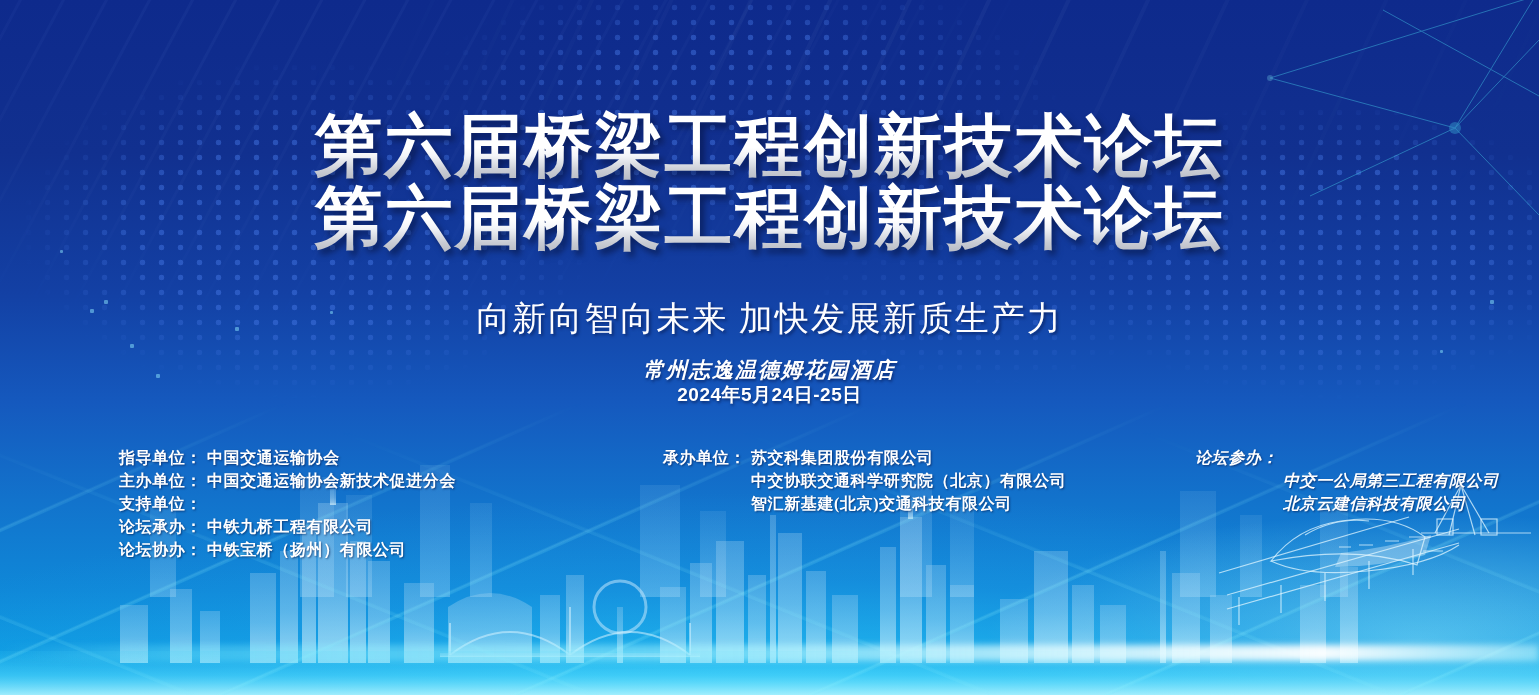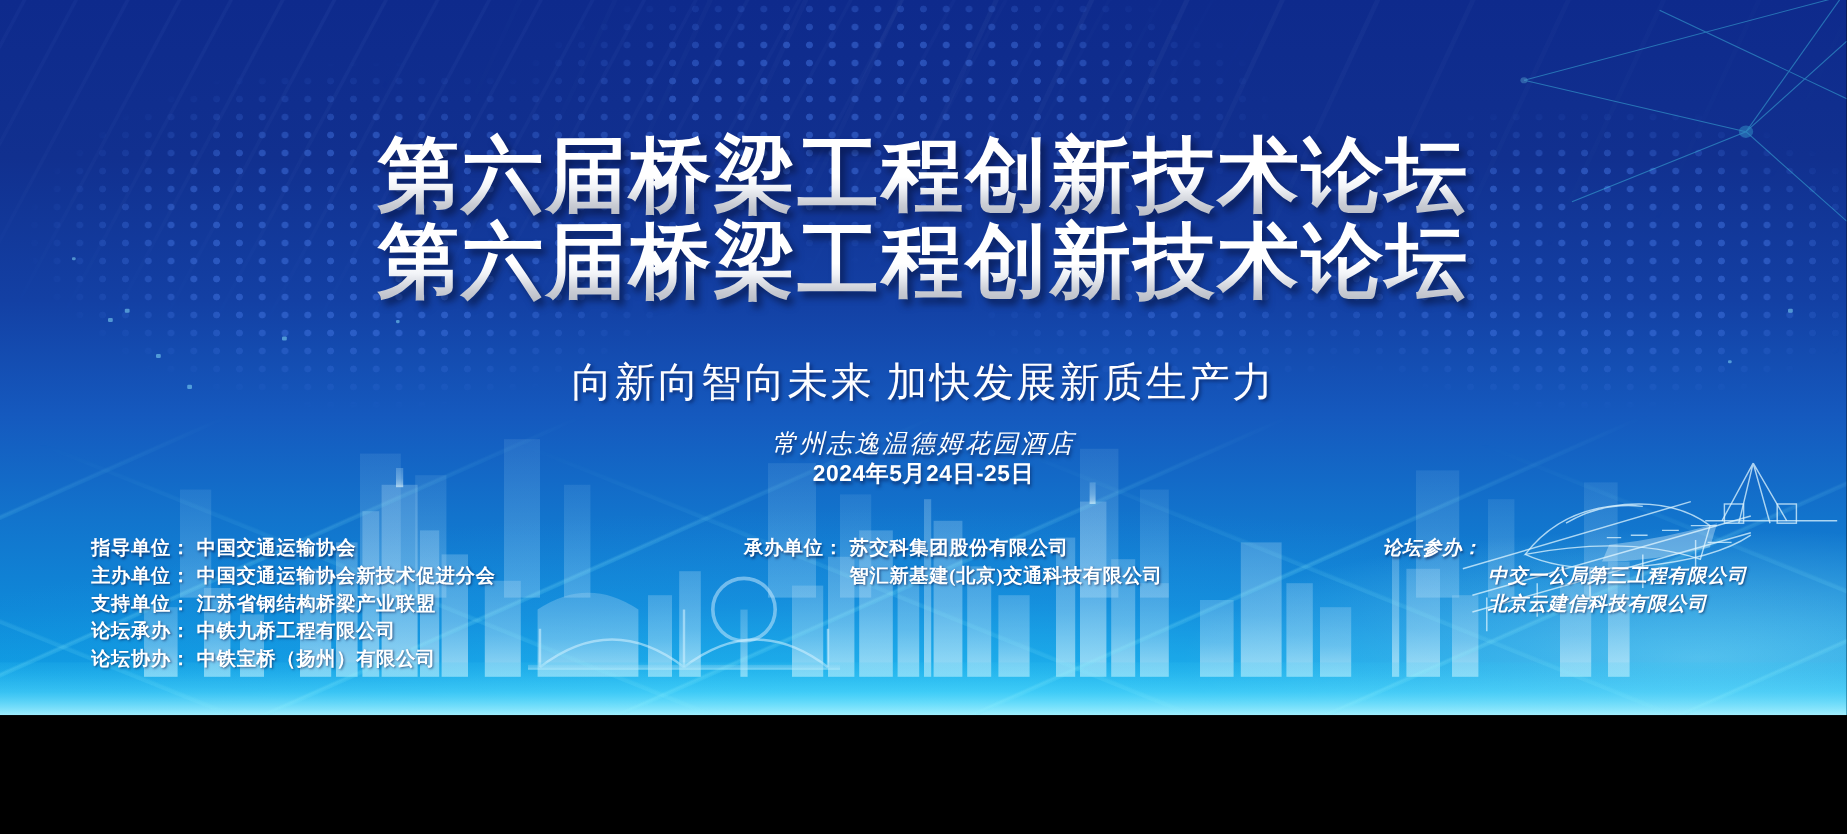--- a/index.html
+++ b/index.html
@@ -1,20 +1,20 @@
 <!DOCTYPE html>
 <html><head>
 <meta charset="utf-8">
 <style>
   html,body{margin:0;padding:0;background:#000;}
   body{font-family:"Liberation Sans","DejaVu Sans",sans-serif;}
 
   .banner{
     position:relative;
-    width:1539px;height:596px;
+    width:1539px;height:695px;
     overflow:hidden;
     background:linear-gradient(180deg,
         #0e2a8c 0%,
         #11308f 22%,
         #1340a4 42%,
         #1559be 58%,
         #1273cc 72%,
         #0f88d8 85%,
         #0e9ce2 94%,
         #18b6ee 100%);
@@ -140,21 +140,21 @@
     position:absolute;left:0;right:0;top:296px;text-align:center;z-index:6;
     font-family:"Liberation Serif","DejaVu Serif",serif;
     font-size:34px;letter-spacing:2px;color:#fdfdff;
     text-shadow:2px 2px 3px rgba(5,20,70,.55);
     white-space:nowrap;
   }
 
   .venue{
     position:absolute;left:0;right:0;top:356px;text-align:center;z-index:6;
     font-family:"Liberation Serif","DejaVu Serif",serif;
-    font-style:italic;font-weight:400;
+    font-style:italic;font-weight:700;
     font-size:21px;letter-spacing:2px;color:#ffffff;
     text-shadow:1px 2px 3px rgba(5,20,70,.6);
     white-space:nowrap;
   }
   .date{
     position:absolute;left:0;right:0;top:382px;text-align:center;z-index:6;
     font-family:"Liberation Sans","DejaVu Sans",sans-serif;
     font-weight:700;font-size:19px;letter-spacing:.5px;color:#ffffff;
     text-shadow:1px 2px 3px rgba(5,20,70,.6);
     white-space:nowrap;
@@ -164,21 +164,21 @@
   .org-col .row{
     display:flex;
     font-family:"Liberation Serif","DejaVu Serif",serif;
     font-weight:700;
     font-size:16px;
     line-height:23px;
     letter-spacing:.6px;
     text-shadow:1px 1px 2px rgba(5,20,70,.6);
     white-space:nowrap;
   }
-  .org-col .lbl{min-width:88px;display:inline-block;}
+  .org-col .lbl{min-width:88px;display:inline-block;margin-left:43px;}
   .col-left{left:76px;top:446px;}
   .col-mid{left:620px;top:446px;}
   .col-right{left:1152px;top:446px;font-style:italic;}
 </style>
 </head>
 <body>
 
 <div class="banner">
 
   <div class="layer streaks"></div>
@@ -346,39 +346,42 @@
     <div class="row">
       <span class="lbl">指导单位：</span>
       <span>中国交通运输协会</span>
     </div>
     <div class="row">
       <span class="lbl">主办单位：</span>
       <span>中国交通运输协会新技术促进分会</span>
     </div>
     <div class="row">
       <span class="lbl">支持单位：</span>
-      <span>江苏省钢结构桥梁产业联盟</span>
     </div>
     <div class="row">
       <span class="lbl">论坛承办：</span>
       <span>中铁九桥工程有限公司</span>
     </div>
     <div class="row">
       <span class="lbl">论坛协办：</span>
       <span>中铁宝桥（扬州）有限公司</span>
     </div>
   </div>
 
   <div class="org-col col-mid">
     <div class="row">
       <span class="lbl">承办单位：</span>
       <span>苏交科集团股份有限公司</span>
     </div>
     <div class="row">
       <span class="lbl"></span>
+      <span>中交协联交通科学研究院（北京）有限公司</span>
+    </div>
+    <div class="row">
+      <span class="lbl"></span>
       <span>智汇新基建(北京)交通科技有限公司</span>
     </div>
   </div>
 
   <div class="org-col col-right">
     <div class="row">
       <span class="lbl">论坛参办：</span>
     </div>
     <div class="row">
       <span class="lbl"></span>

